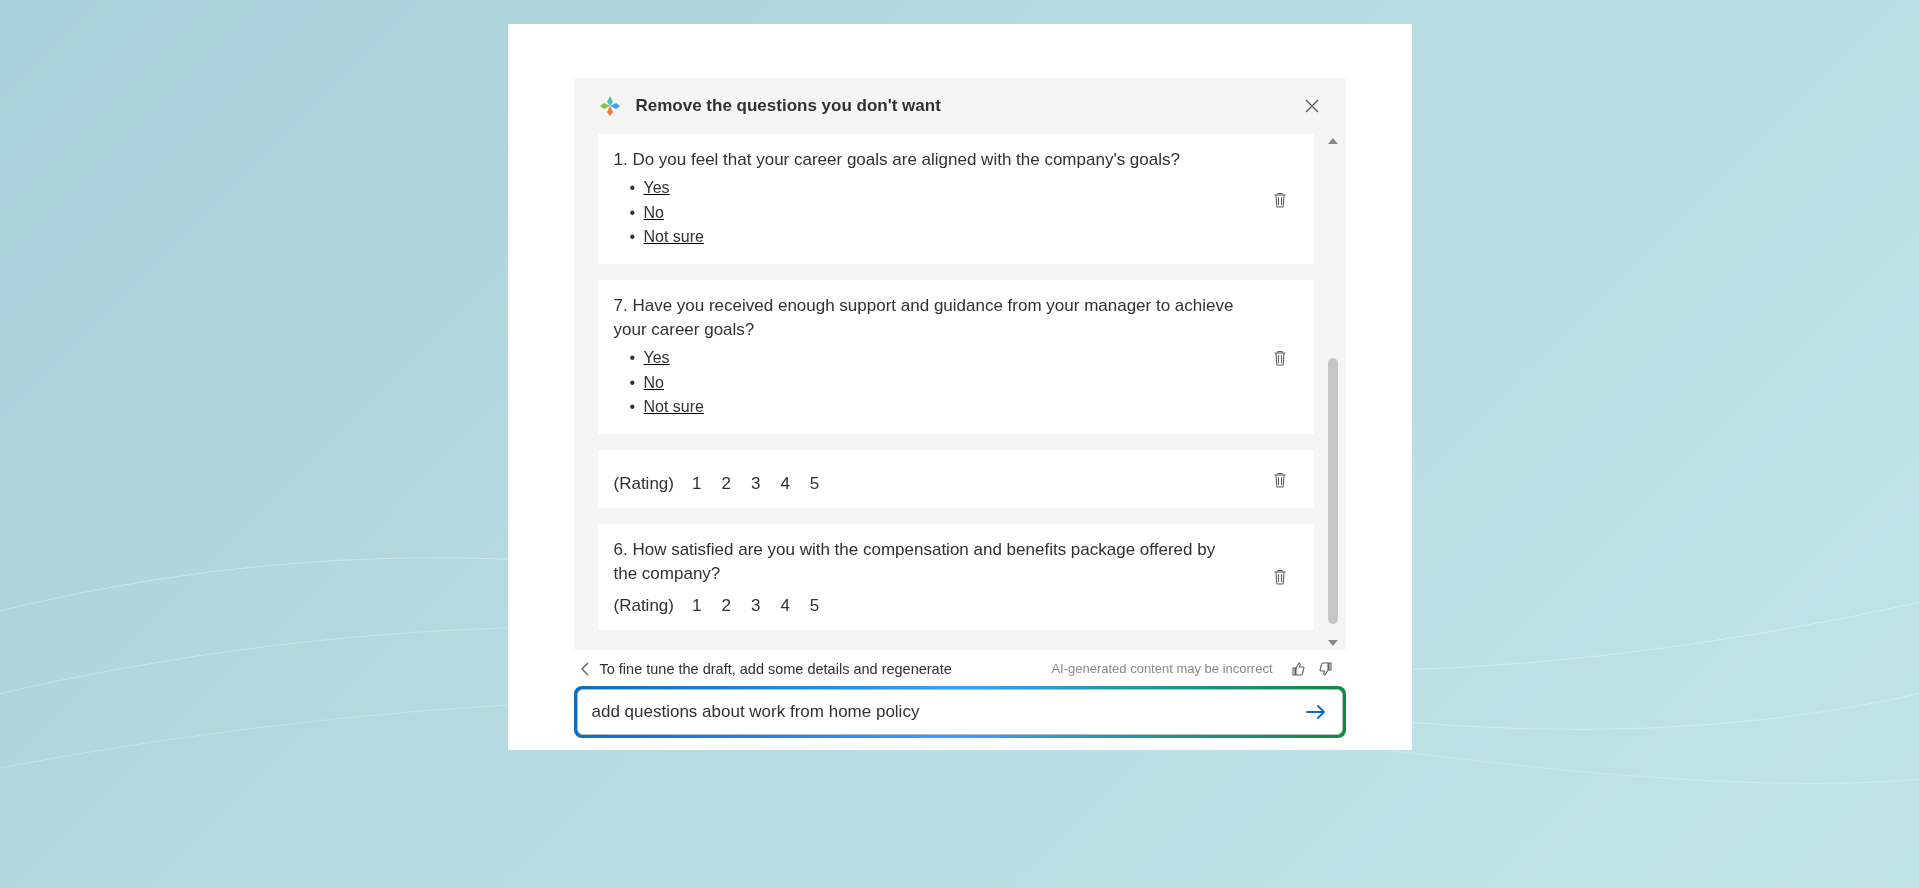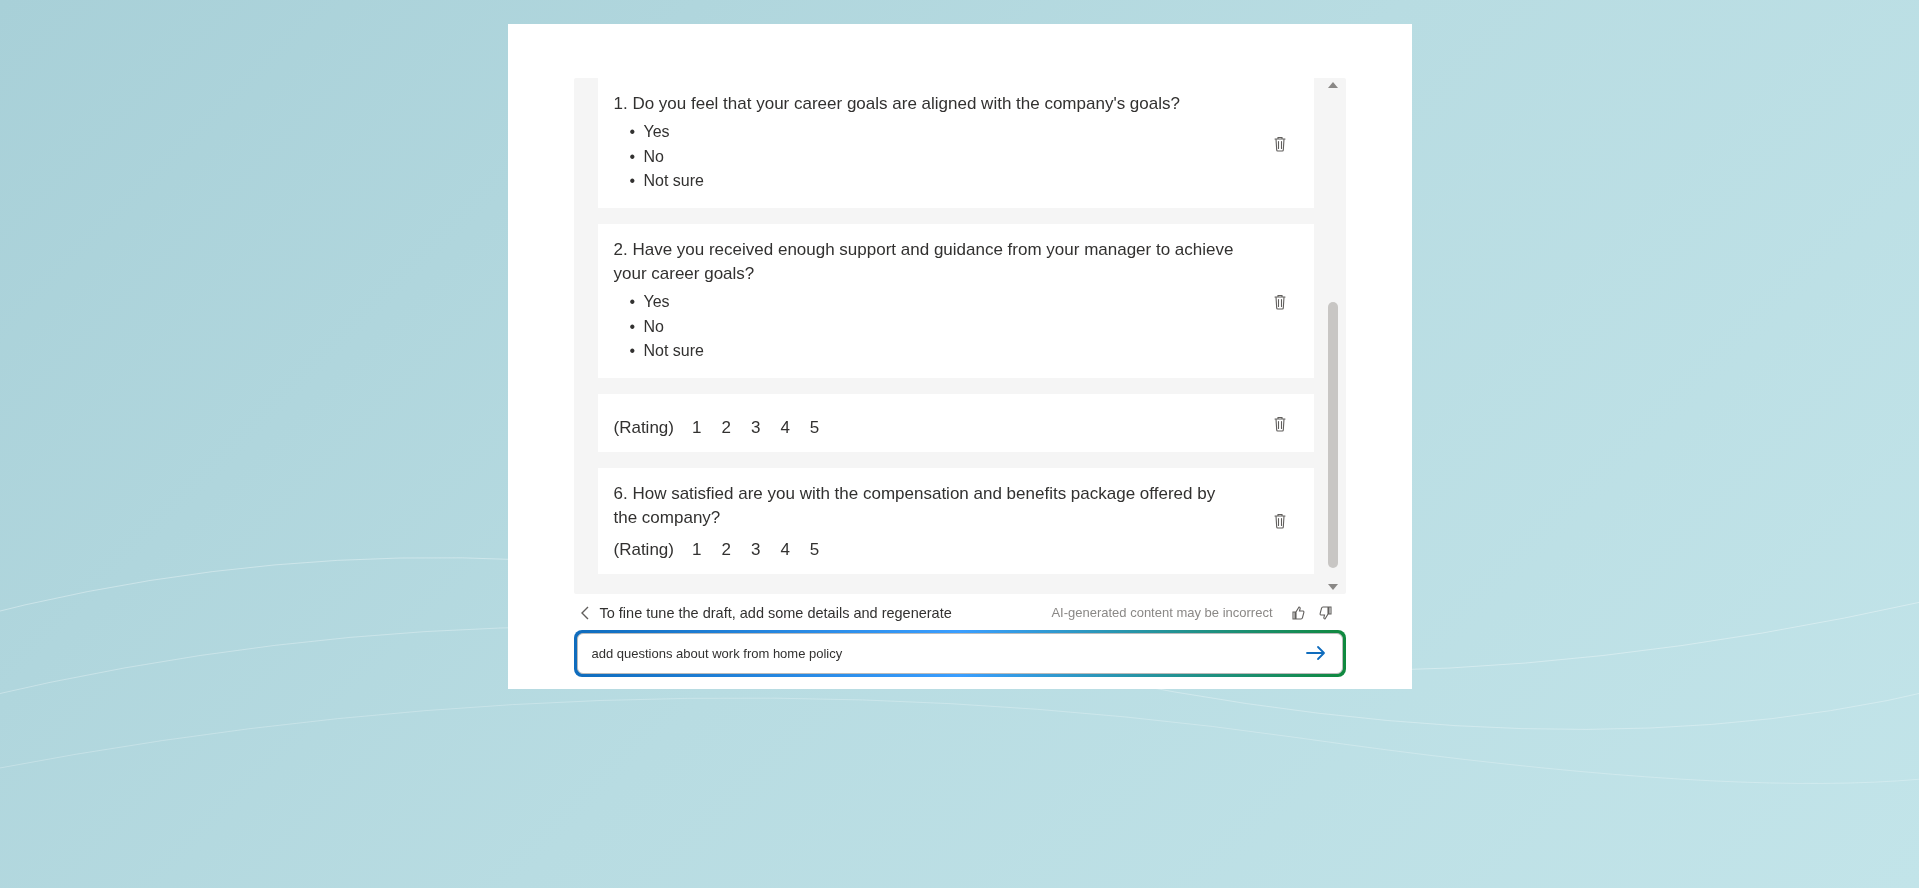--- a/index.html
+++ b/index.html
@@ -76,20 +76,21 @@
     .q-text {
       font-size: 17px;
       color: #323130;
       line-height: 1.4;
       margin-bottom: 4px;
     }
     .q-options {
       list-style: none;
       padding-left: 16px;
       margin-top: 2px;
+      text-decoration: underline;
     }
     .q-options li {
       font-size: 16px;
       color: #323130;
       line-height: 1.55;
       position: relative;
       padding-left: 14px;
     }
     .q-options li::before {
       content: "•";
@@ -201,21 +202,21 @@
       border-radius: 6px;
       border: 1px solid #bbb;
       display: flex;
       align-items: center;
       padding: 2px 10px 2px 4px;
     }
     .prompt-input {
       flex: 1;
       border: none;
       outline: none;
-      font-size: 13px;
+      font-size: 17px;
       padding: 10px 10px;
       font-family: inherit;
       color: #323130;
       background: transparent;
     }
     .send-btn {
       width: 32px;
       height: 32px;
       display: flex;
       align-items: center;
@@ -231,38 +232,55 @@
 
 <svg class="bg-wave" viewBox="0 0 2200 500" preserveAspectRatio="none">
   <path d="M0,200 Q500,50 1000,180 T2200,120 L2200,500 L0,500 Z" fill="none" stroke="#ffffff" stroke-width="1" opacity="0.35"></path>
   <path d="M0,280 Q600,120 1200,240 T2200,200 L2200,500 L0,500 Z" fill="none" stroke="#ffffff" stroke-width="1" opacity="0.3"></path>
   <path d="M0,350 Q700,200 1400,300 T2200,280 L2200,500 L0,500 Z" fill="none" stroke="#ffffff" stroke-width="1" opacity="0.25"></path>
 </svg>
 
 <div class="panel">
   <div class="copilot-card">
 
+    <div class="card-header">
+      <span class="copilot-logo">
+        <svg viewBox="0 0 24 24" width="24" height="24">
+          <path d="M12 2 L15 8 L12 12 L9 8 Z" fill="#4cc2b8"></path>
+          <path d="M12 12 L18 9 L22 12 L18 15 Z" fill="#3a9eff"></path>
+          <path d="M12 12 L15 18 L12 22 L9 18 Z" fill="#f07c3a"></path>
+          <path d="M12 12 L6 15 L2 12 L6 9 Z" fill="#84c441"></path>
+        </svg>
+      </span>
+      <span class="card-title">Remove the questions you don't want</span>
+      <div class="close-btn">
+        <svg width="14" height="14" viewBox="0 0 14 14">
+          <line x1="1" y1="1" x2="13" y2="13" stroke="currentColor" stroke-width="1.2"></line>
+          <line x1="13" y1="1" x2="1" y2="13" stroke="currentColor" stroke-width="1.2"></line>
+        </svg>
+      </div>
+    </div>
 
     <div class="questions-wrap">
       <div id="questions-container">
           <div class="question-block">
             <div class="q-text">1. Do you feel that your career goals are aligned with the company's goals?</div>
             <ul class="q-options">
               <li>Yes</li>
               <li>No</li>
               <li>Not sure</li>
             </ul>
             <div class="delete-btn">
               <svg width="16" height="17" viewBox="0 0 16 17">
                 <path d="M3 4 h10 M6 4 v-1.5 h4 v1.5 M4 4 l0.7 11 c0 0.5 0.5 1 1 1 h4.6 c0.5 0 1-0.5 1-1 l0.7-11 M6.5 6.5 v7 M9.5 6.5 v7" stroke="currentColor" stroke-width="1.1" fill="none" stroke-linecap="round"></path>
               </svg>
             </div>
           </div>
           <div class="question-block">
-            <div class="q-text">2. Have you received enough support and guidance from your manager to achieve your career goals?</div>
+            <div class="q-text">7. Have you received enough support and guidance from your manager to achieve your career goals?</div>
             <ul class="q-options">
               <li>Yes</li>
               <li>No</li>
               <li>Not sure</li>
             </ul>
             <div class="delete-btn">
               <svg width="16" height="17" viewBox="0 0 16 17">
                 <path d="M3 4 h10 M6 4 v-1.5 h4 v1.5 M4 4 l0.7 11 c0 0.5 0.5 1 1 1 h4.6 c0.5 0 1-0.5 1-1 l0.7-11 M6.5 6.5 v7 M9.5 6.5 v7" stroke="currentColor" stroke-width="1.1" fill="none" stroke-linecap="round"></path>
               </svg>
             </div>

